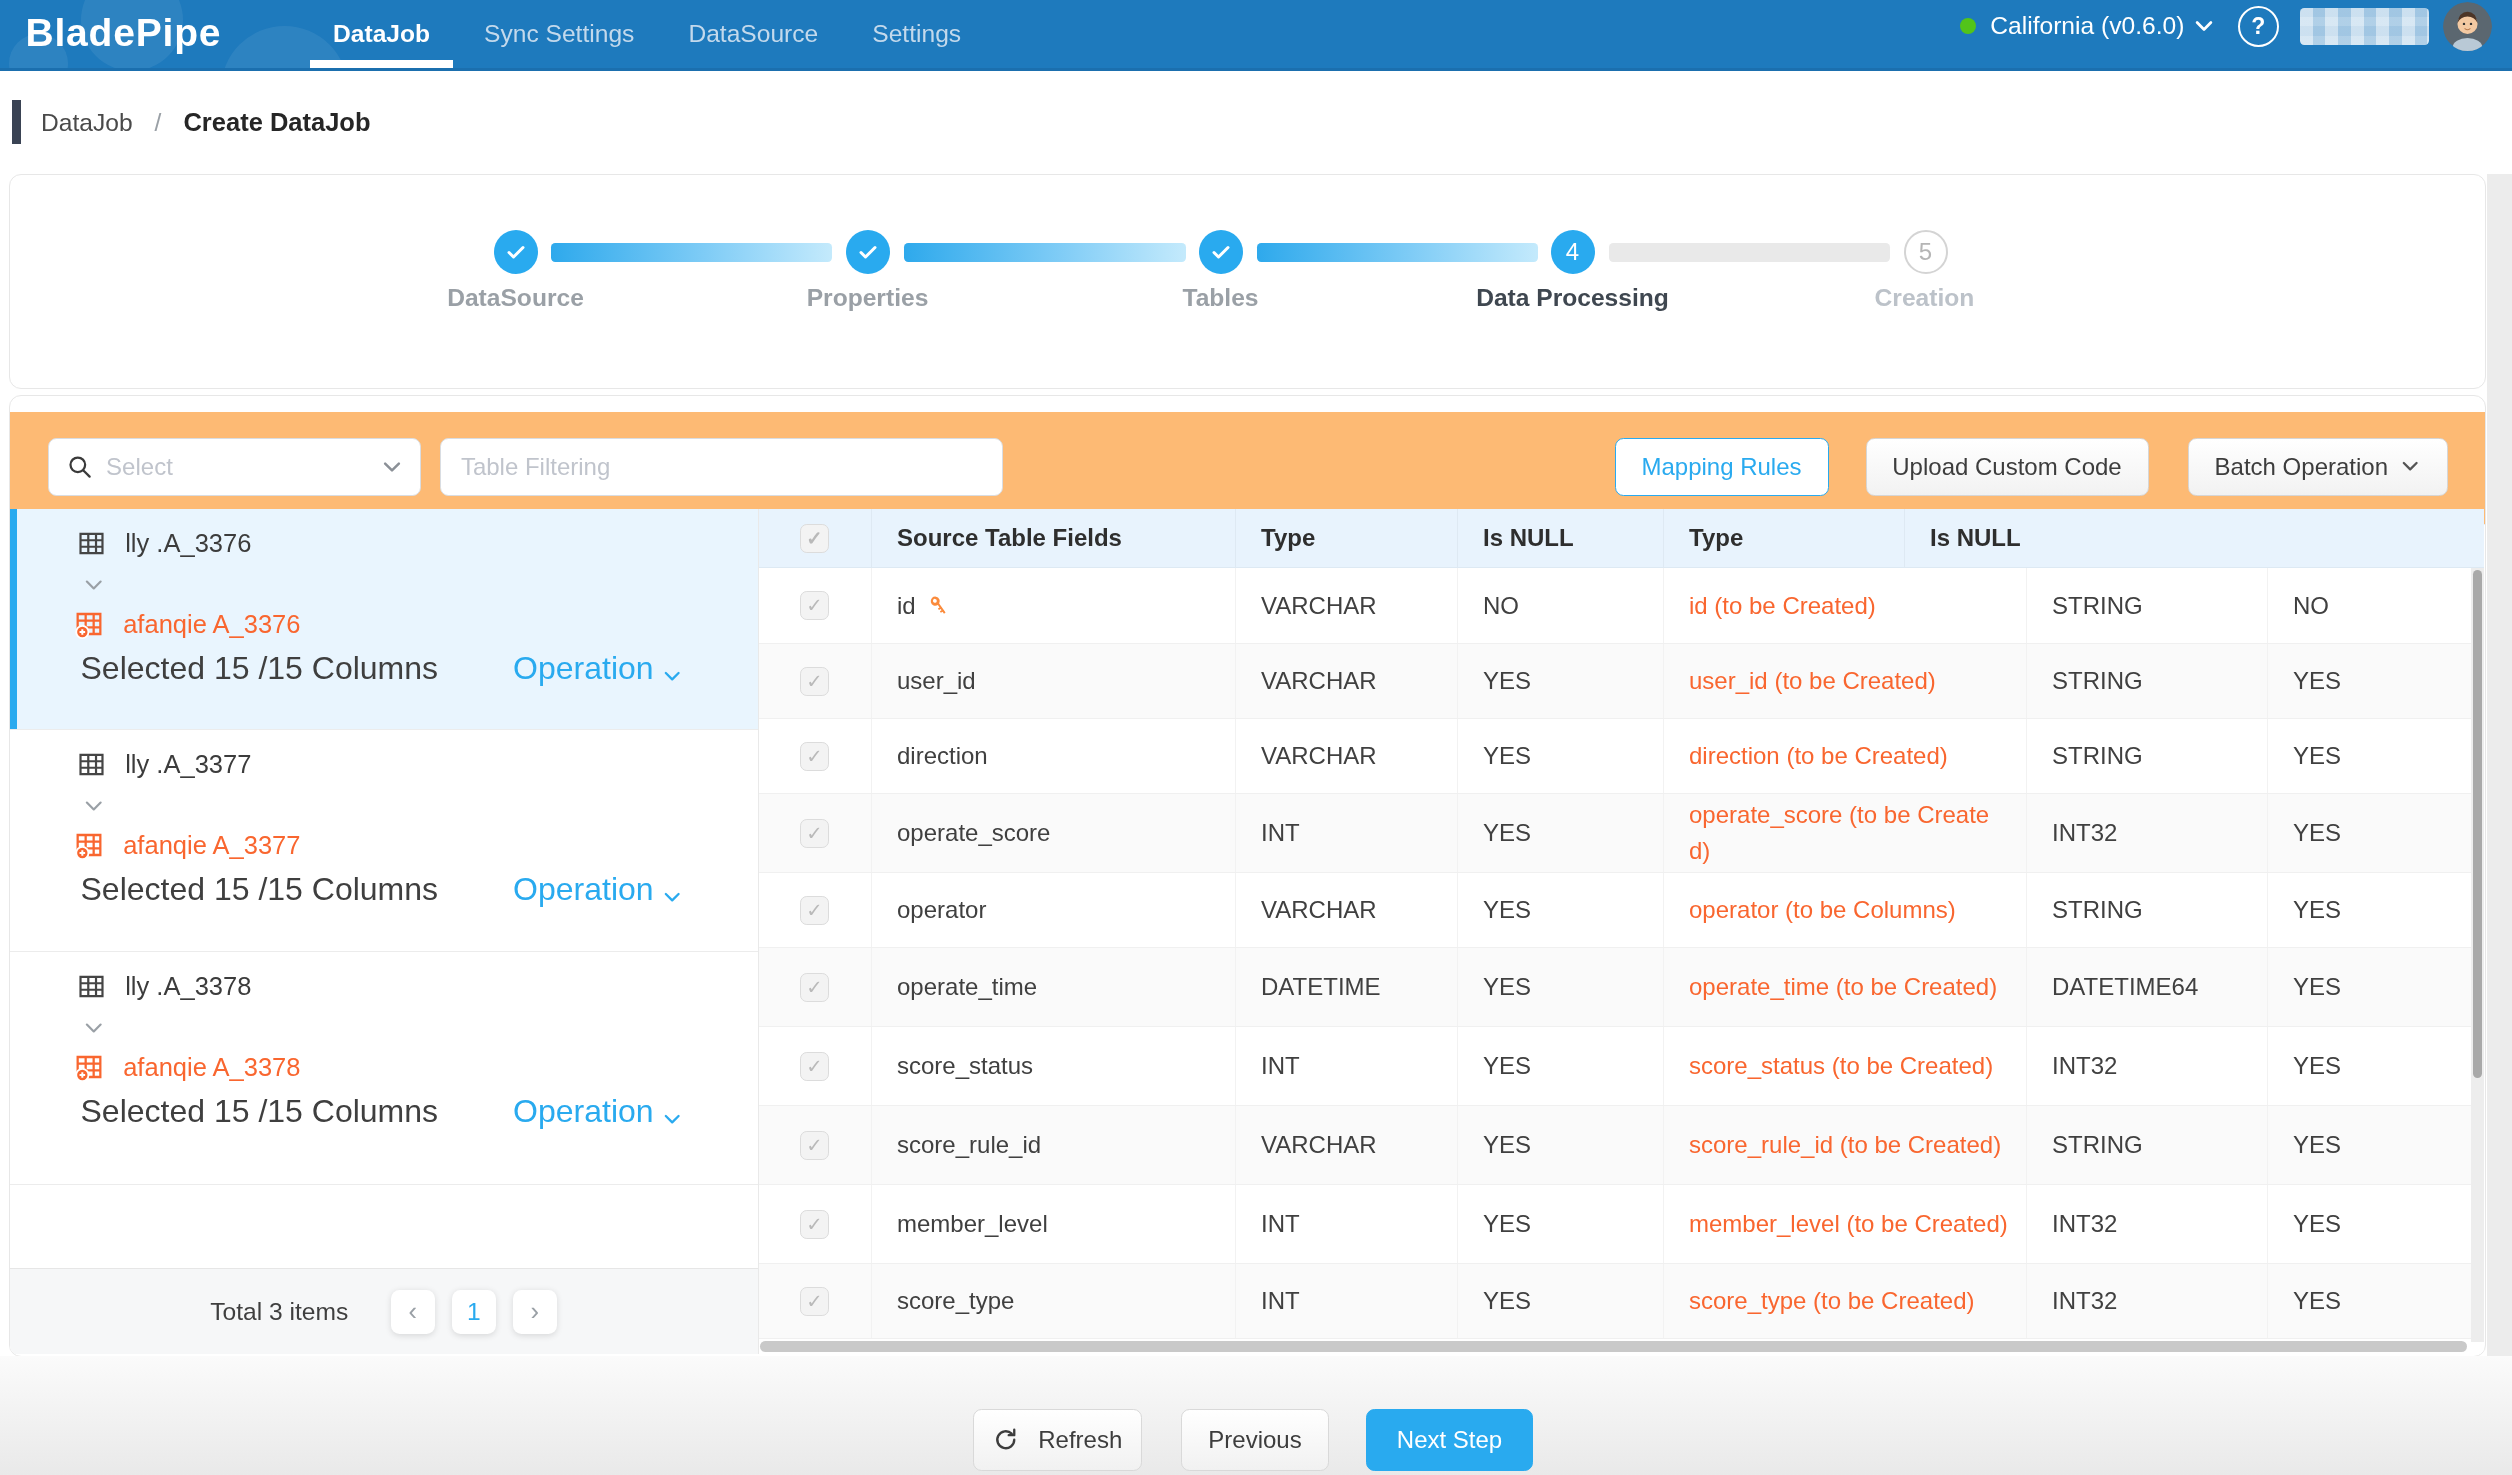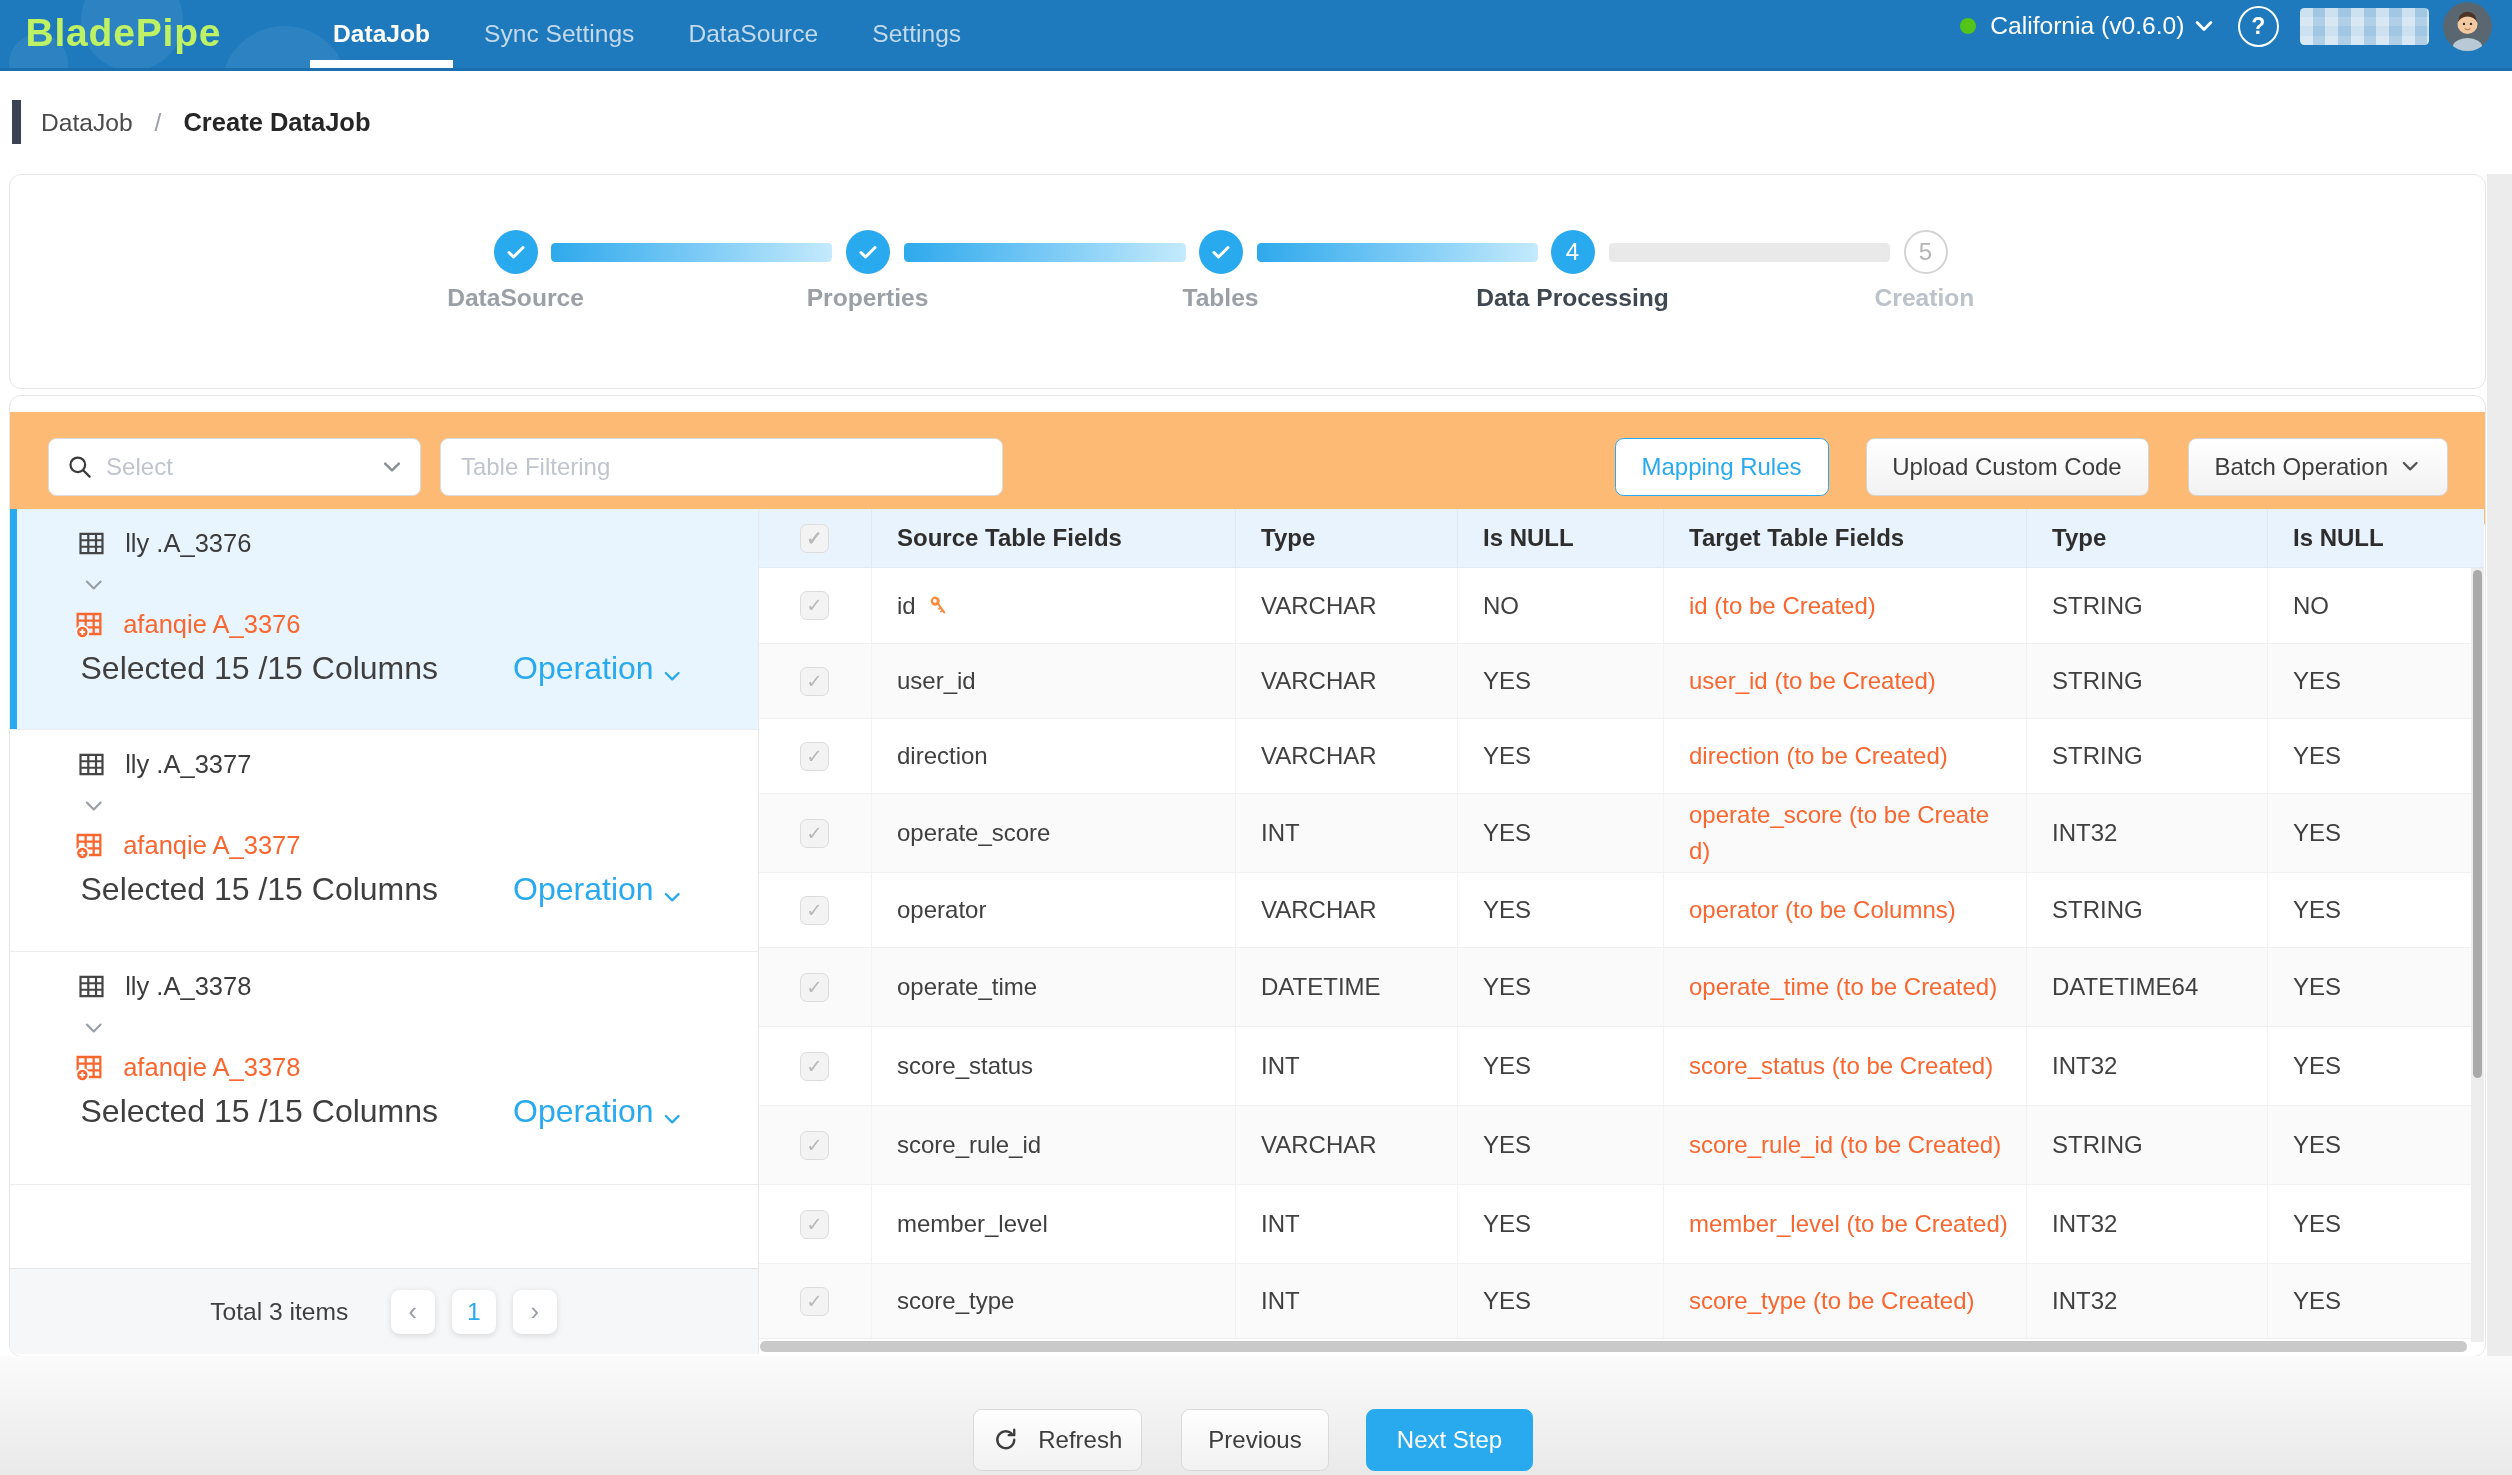--- a/index.html
+++ b/index.html
@@ -1,21 +1,21 @@
 <!DOCTYPE html>
 <html style="font-size:13.6px"><head>
 <meta charset="utf-8">
 <style>
   html,body{margin:0;padding:0;background:#ffffff;font-family:"Liberation Sans",sans-serif;}
   .stage{position:relative;width:2512px;height:1475px;overflow:hidden;background:#fff;}
 
   
   .navbar{position:absolute;left:0;top:0;width:2512px;height:68px;background:#1e7abd;border-bottom:3.4px solid #1b6fae;box-sizing:content-box;overflow:hidden;}
   .nav-bubble{position:absolute;border-radius:50%;background:rgba(255,255,255,0.07);}
-  .logo{position:absolute;left:25.5px;top:0;height:68px;line-height:66px;color:#bef264;font-size:39px;font-weight:bold;letter-spacing:0.8px;}
+  .logo{position:absolute;left:25.5px;top:0;height:68px;line-height:66px;color:#ffffff;font-size:39px;font-weight:bold;letter-spacing:0.8px;}
   .nav-tabs{position:absolute;left:333px;top:0;height:68px;display:flex;gap:54px;align-items:center;}
   .nav-tab{position:relative;height:68px;line-height:68px;font-size:24.6px;color:#c3d9ec;cursor:pointer;white-space:nowrap;}
   .nav-tab.active{color:#ffffff;font-weight:bold;}
   .nav-tab.active::after{content:"";position:absolute;left:-23px;right:-23px;bottom:0;height:7.6px;background:#fff;}
   .nav-right{position:absolute;right:20.4px;top:0;height:52px;display:flex;align-items:center;gap:14px;}
   .status-dot{width:16px;height:16px;border-radius:50%;background:#52c41a;}
   .env-label{color:#fff;font-size:24.6px;white-space:nowrap;}
   .nav-chevron{color:#fff;display:flex;margin-left:-5.1px;}
   .help-circle{width:37px;height:37px;border:2.5px solid #fff;border-radius:50%;color:#fff;font-size:23px;font-weight:bold;display:flex;align-items:center;justify-content:center;margin-left:8.5px;}
   .pixel-name{width:129px;height:37px;border-radius:4.2px;margin-left:6.8px;
@@ -324,21 +324,20 @@
     </div>
 
     <div class="table-area">
       <div class="thead">
         <div class="hcell c0">
             <span class="cbx">✓</span>
           </div>
         <div class="hcell c1">Source Table Fields</div>
         <div class="hcell c2">Type</div>
         <div class="hcell c3">Is NULL</div>
-        <div class="hcell c4">Target Table Fields</div>
         <div class="hcell c5">Type</div>
         <div class="hcell c6">Is NULL</div>
       </div>
       <div id="tbody">
           <div class="trow" style="height: 76px;">
             <div class="tcell c0">
               <span class="cbx">✓</span>
             </div>
             <div class="tcell c1">
               <span>id</span>

